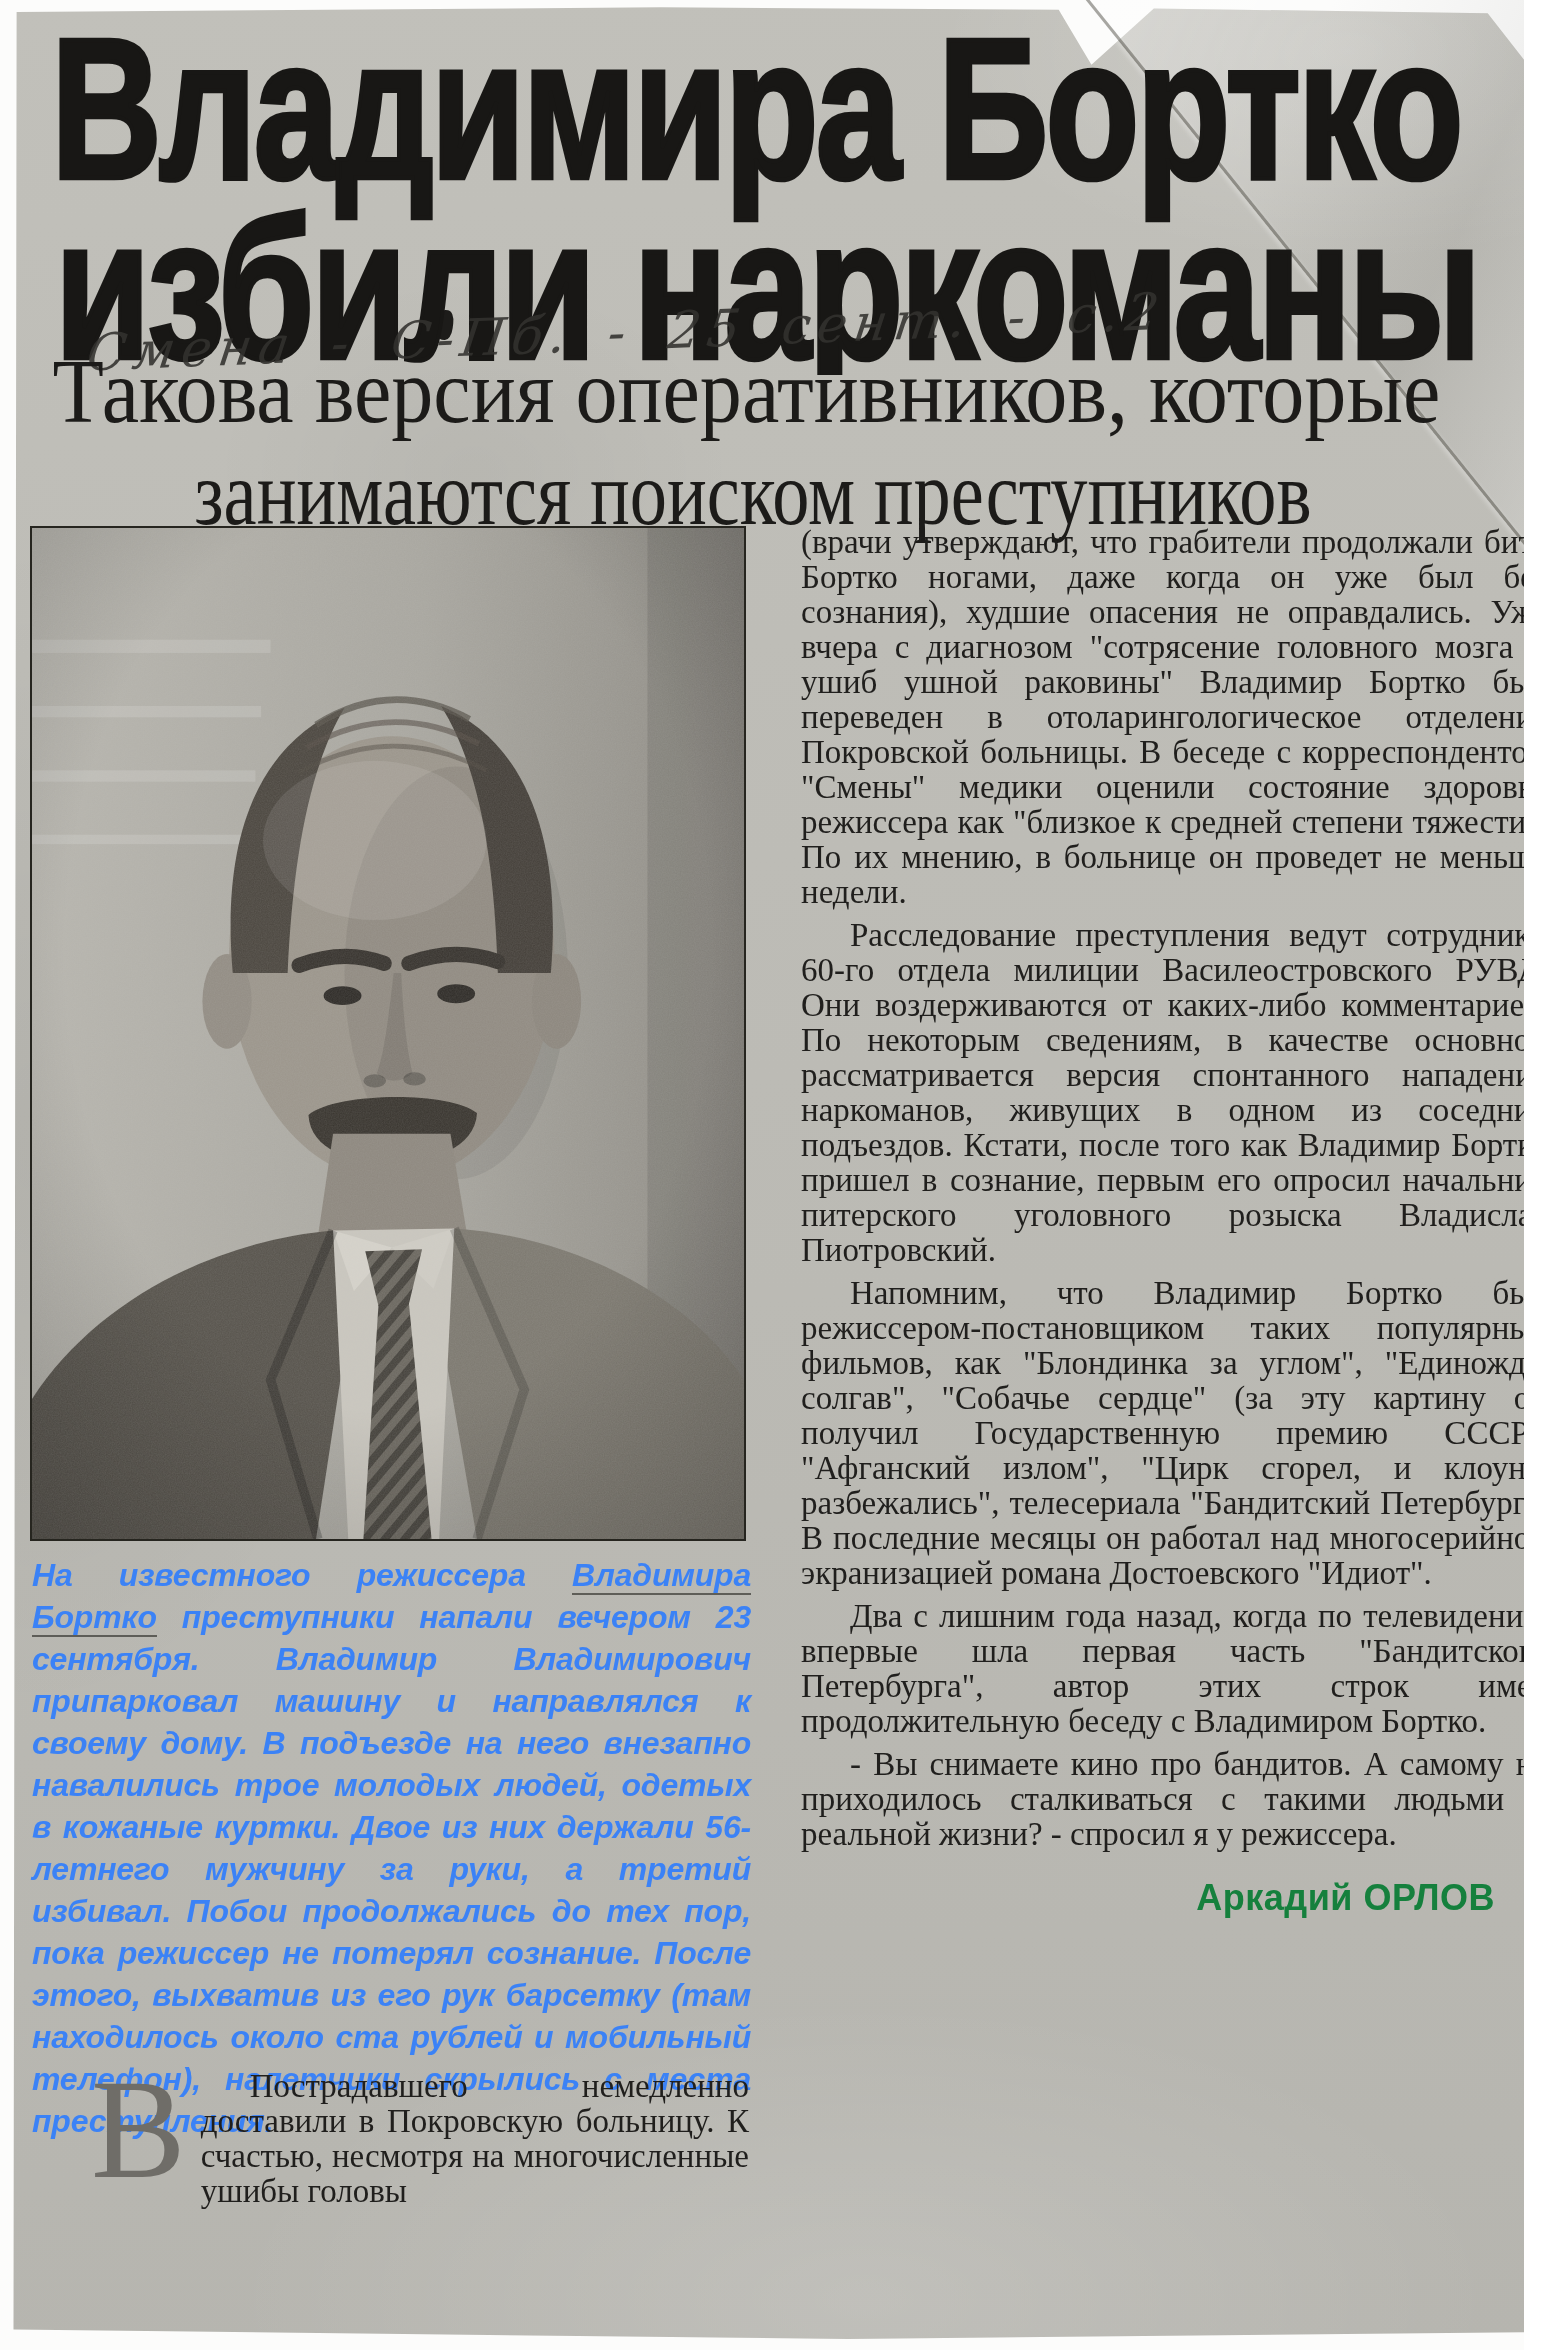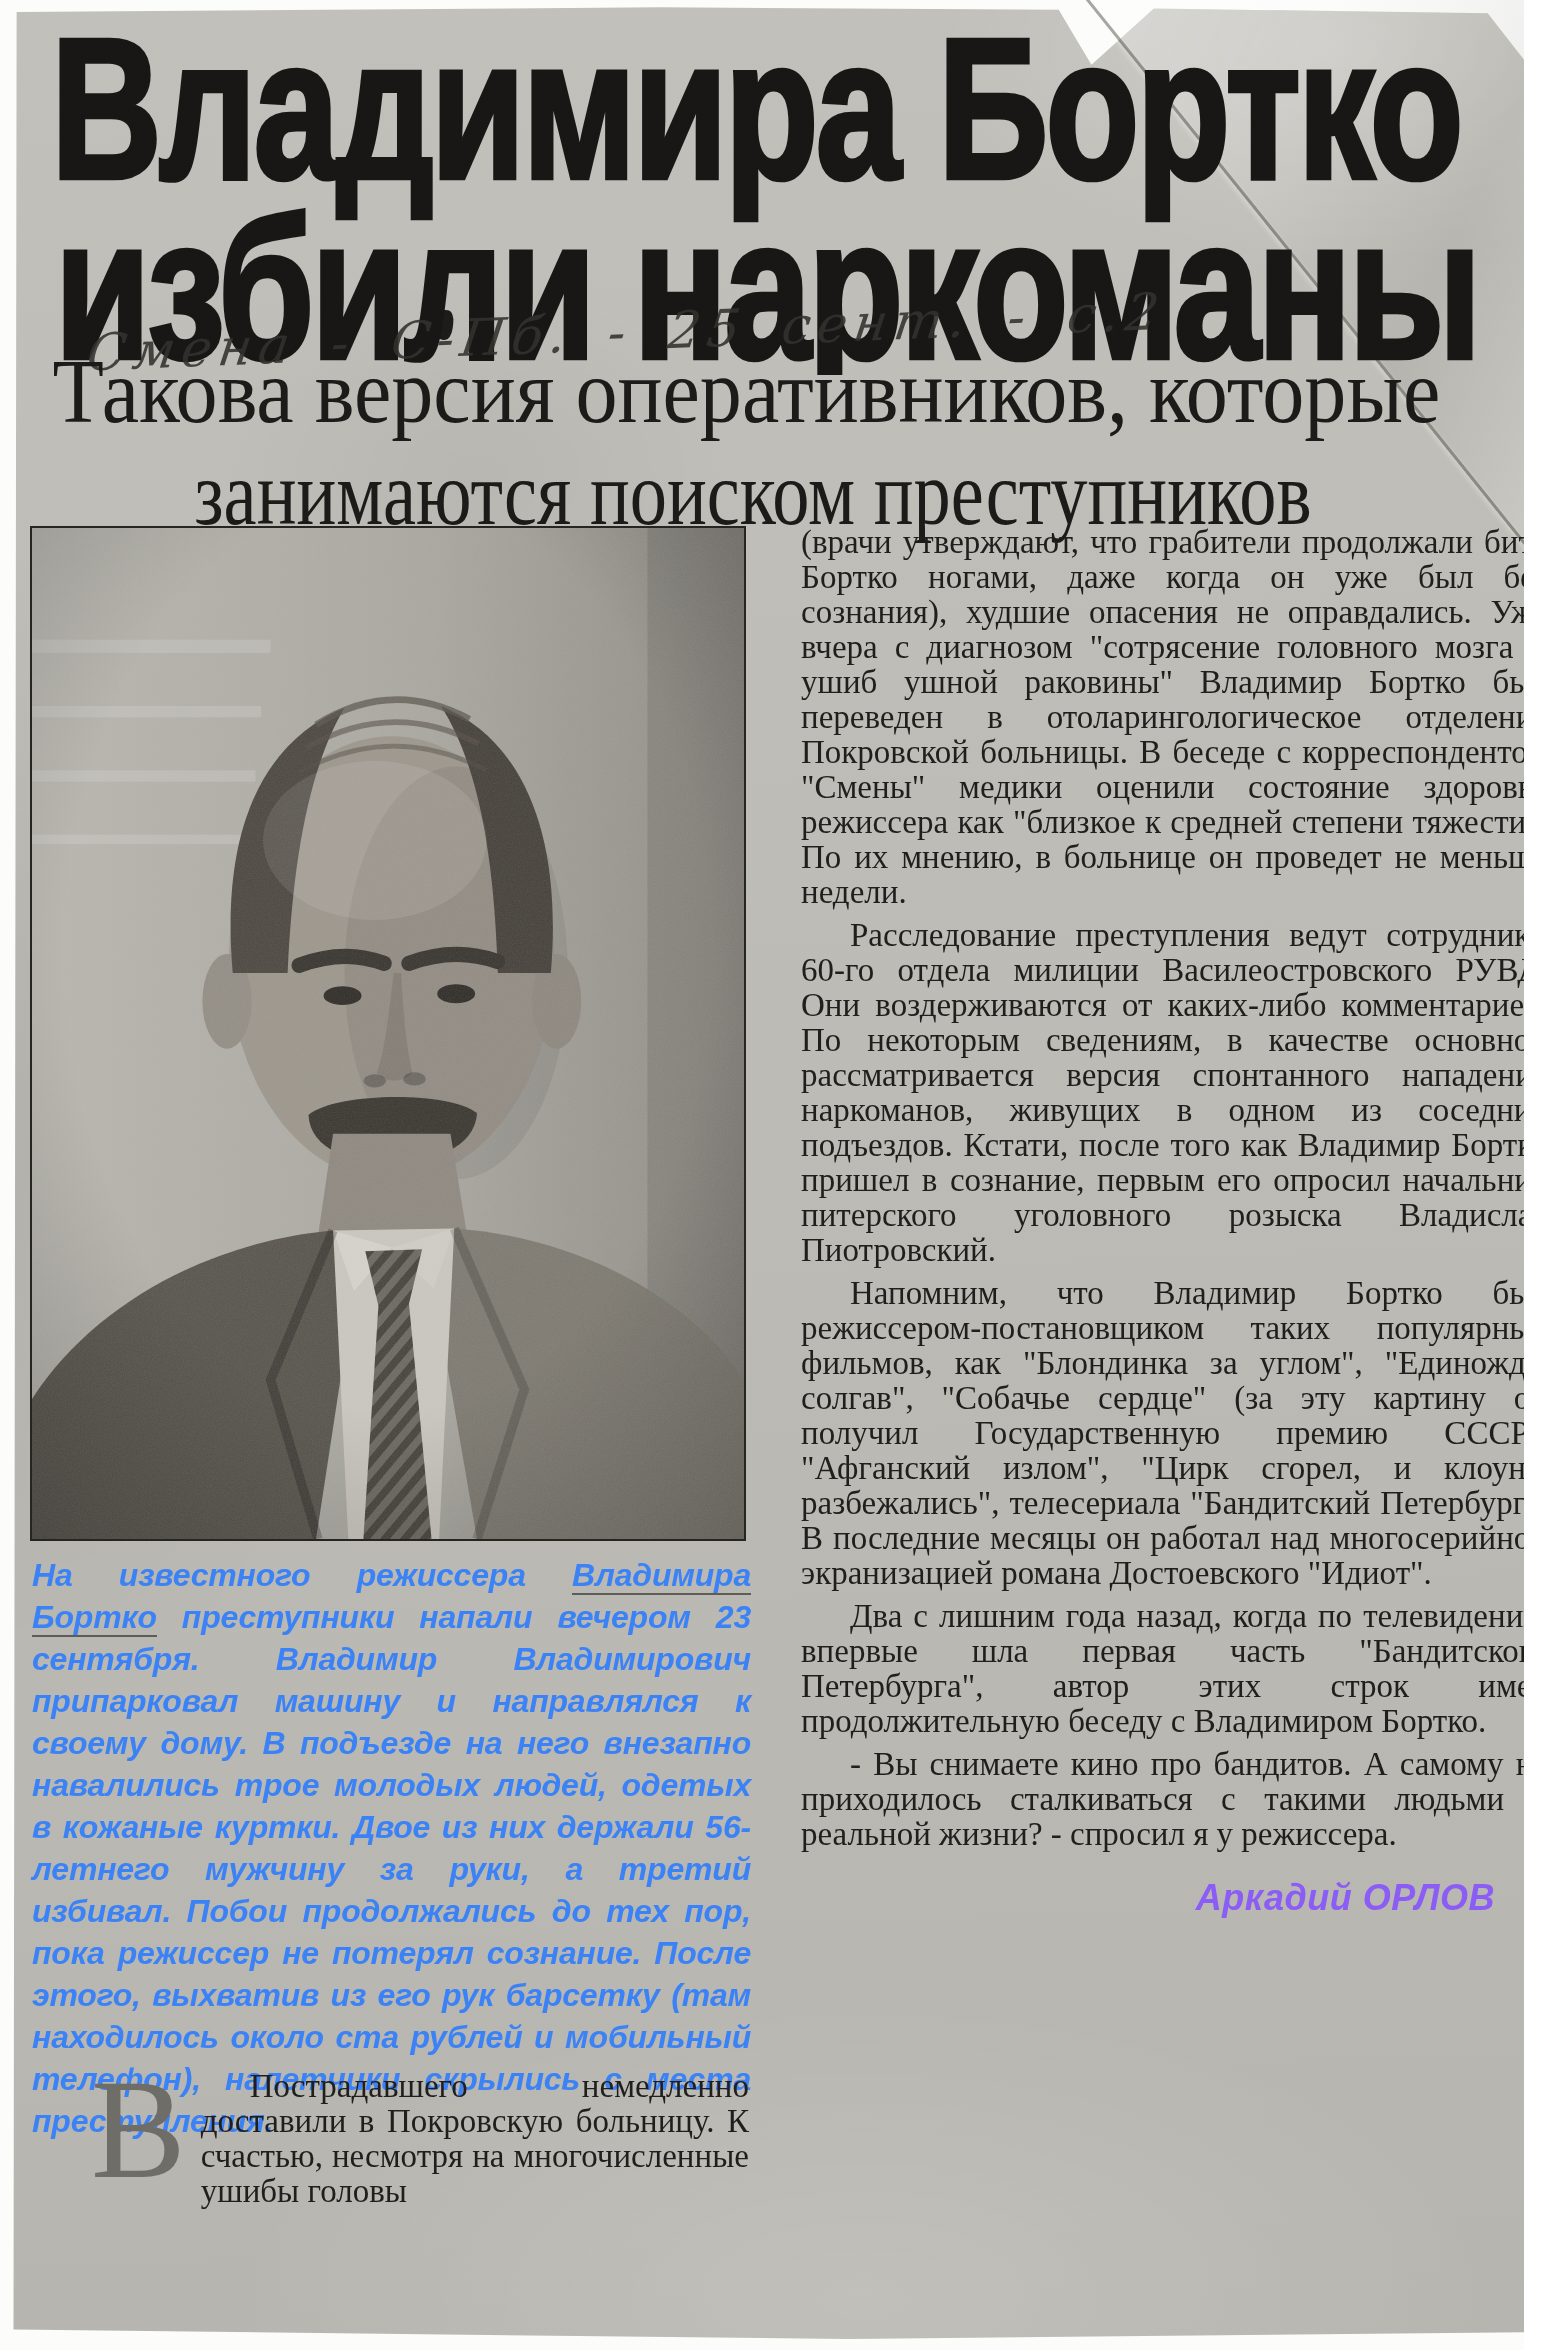--- a/index.html
+++ b/index.html
@@ -51,21 +51,21 @@
   .leftbody{position:absolute;left:28px;top:2061px;width:729px;
             font-size:33px;line-height:35px;text-align:justify;color:#201f1d;}
   .rightbody{position:absolute;left:793px;top:517px;width:763px;
              font-size:33px;line-height:35px;text-align:justify;color:#201f1d;}
   .leftbody p,.rightbody p{margin:8px;}
   .indent{text-indent:49px;}
   .dropcap{float:left;font-family:"Liberation Serif",serif;font-size:142px;line-height:100px;
            color:#6f6d68;margin:9.5px 15px 0 55px;}
   .byline{margin-top:28px;padding-right:61px;text-align:right;
           font-family:"Liberation Sans",sans-serif;font-weight:bold;font-size:36px;
-          letter-spacing:0.5px;color:#8b5cf6;font-style:italic;}
+          letter-spacing:0.5px;color:#15803d;}
 </style>
 </head>
 <body>
 
 <div class="stage">
   <div class="paper"></div>
   <div class="flap"></div>
   <div class="crease"></div>
   <div class="ink-blot"></div>
 

